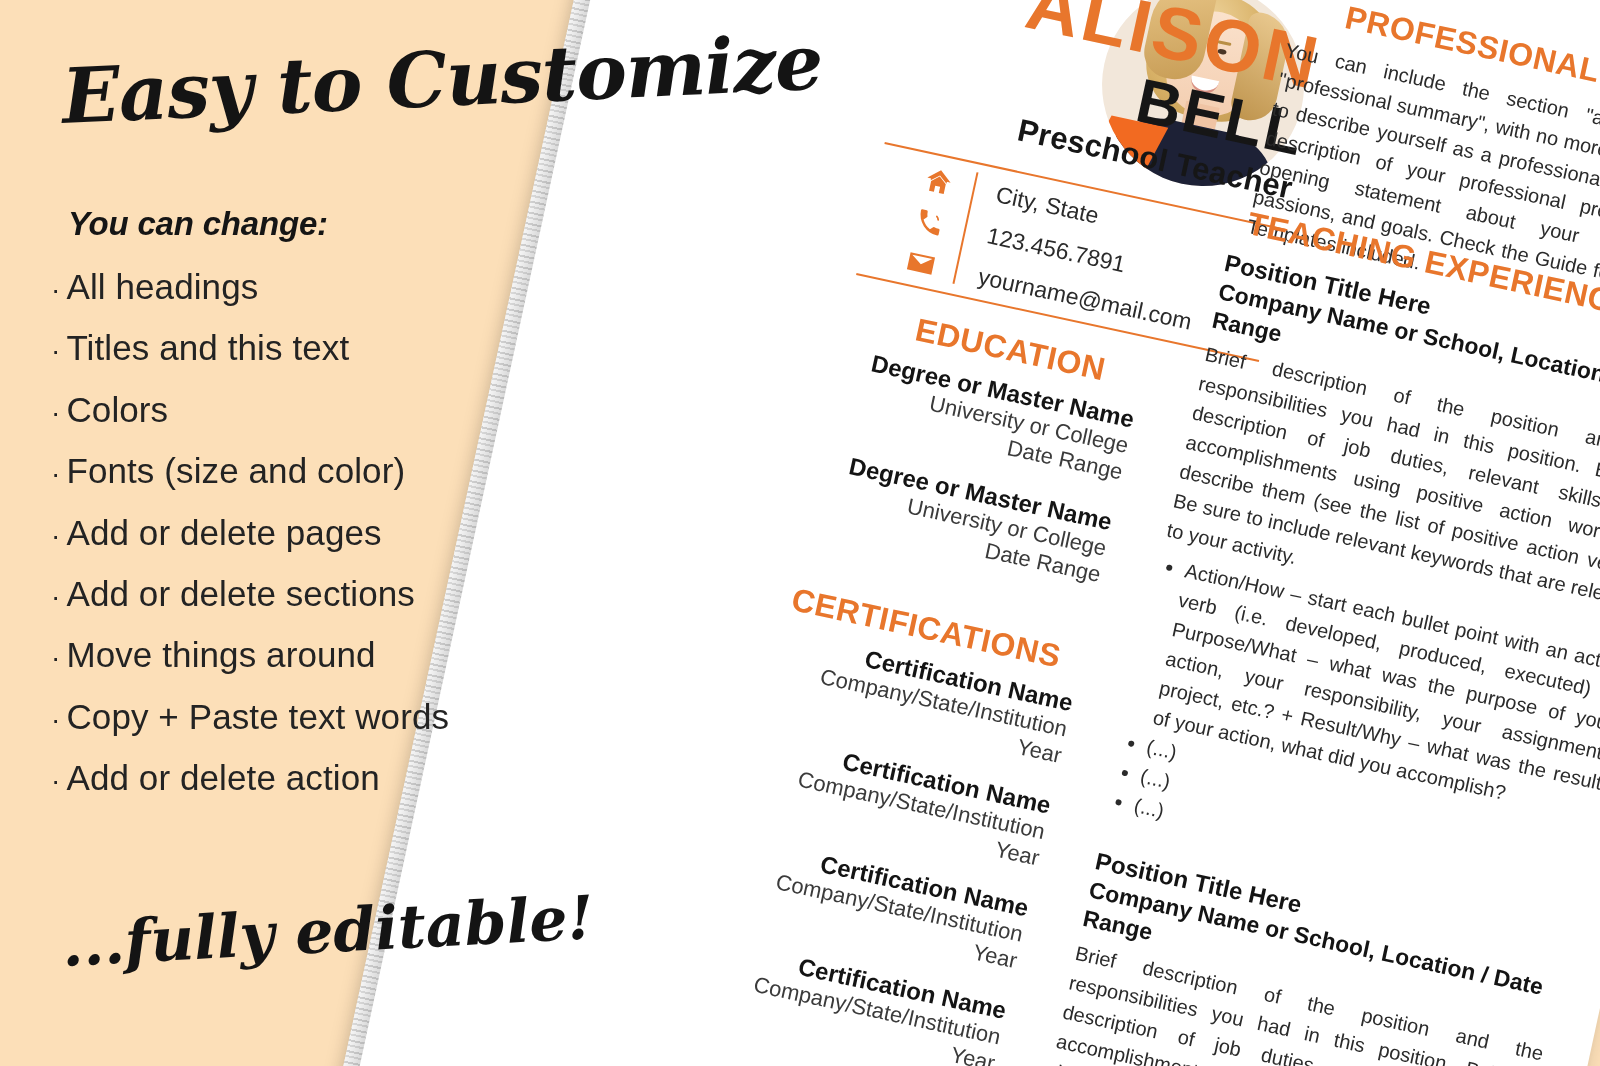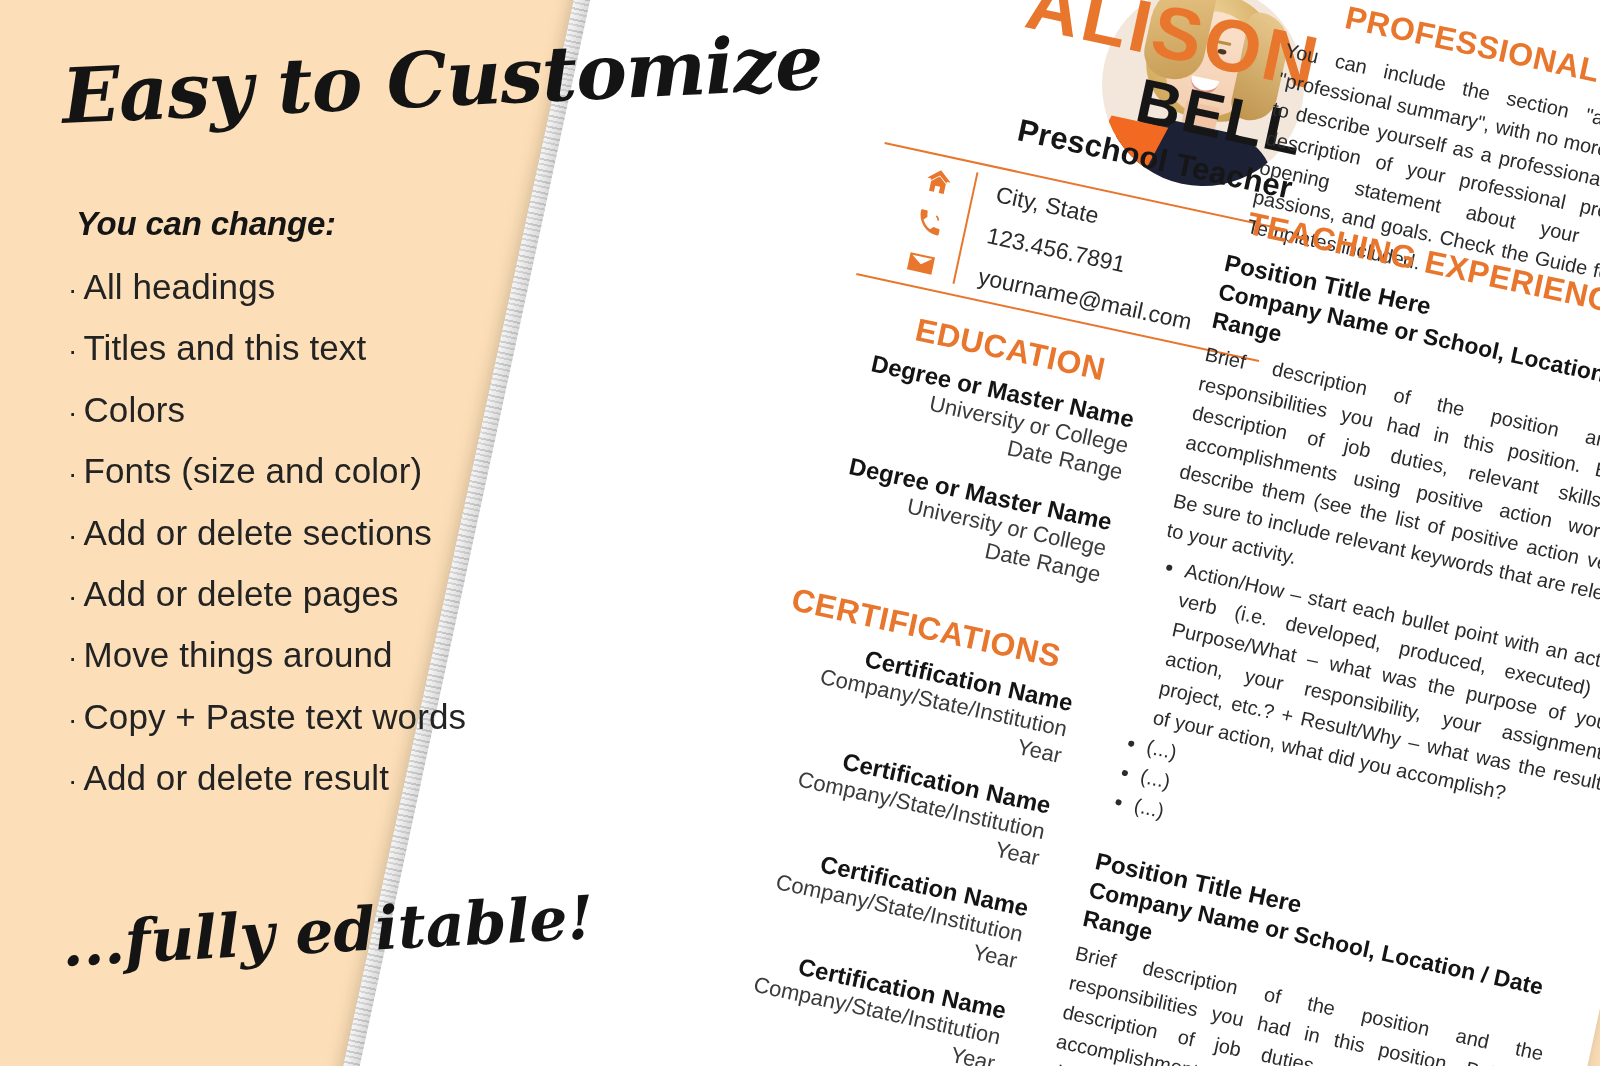--- a/index.html
+++ b/index.html
@@ -20,27 +20,27 @@
     font-style:italic;
     font-weight:700;
     font-size:76px;
     color:#141414;
     letter-spacing:-1px;
     transform:rotate(-2.6deg);
     transform-origin:left center;
     white-space:nowrap;
   }
   #subhead{
-    position:absolute;left:76px;top:205px;
+    position:absolute;left:68px;top:205px;
     font-size:33px;font-weight:700;color:#151515;
     font-style:italic;
     letter-spacing:-0.2px;
   }
   #bullet-list{
-    position:absolute;left:68px;top:258px;
+    position:absolute;left:51px;top:258px;
     list-style:none;margin:0;padding:0;
   }
   #bullet-list li{
     font-size:35px;
     color:#232323;
     line-height:58.4px;
     font-weight:300;
     letter-spacing:0.1px;
     white-space:nowrap;
   }
@@ -198,25 +198,25 @@
 
   <div id="headline-script">Easy to Customize</div>
 
   <div id="subhead">You can change:</div>
 
   <ul id="bullet-list">
     <li><span class="dot">·</span><span>All headings</span></li>
     <li><span class="dot">·</span><span>Titles and this text</span></li>
     <li><span class="dot">·</span><span>Colors</span></li>
     <li><span class="dot">·</span><span>Fonts (size and color)</span></li>
+    <li><span class="dot">·</span><span>Add or delete pages</span></li>
     <li><span class="dot">·</span><span>Add or delete sections</span></li>
-    <li><span class="dot">·</span><span>Add or delete pages</span></li>
     <li><span class="dot">·</span><span>Move things around</span></li>
     <li><span class="dot">·</span><span>Copy + Paste text words</span></li>
-    <li><span class="dot">·</span><span>Add or delete result</span></li>
+    <li><span class="dot">·</span><span>Add or delete action</span></li>
   </ul>
 
   <div id="footer-script">...fully editable!</div>
 </div>
 
 <div id="page-stack">
 
   <div id="page-behind"></div>
 
   <div id="page-front">

